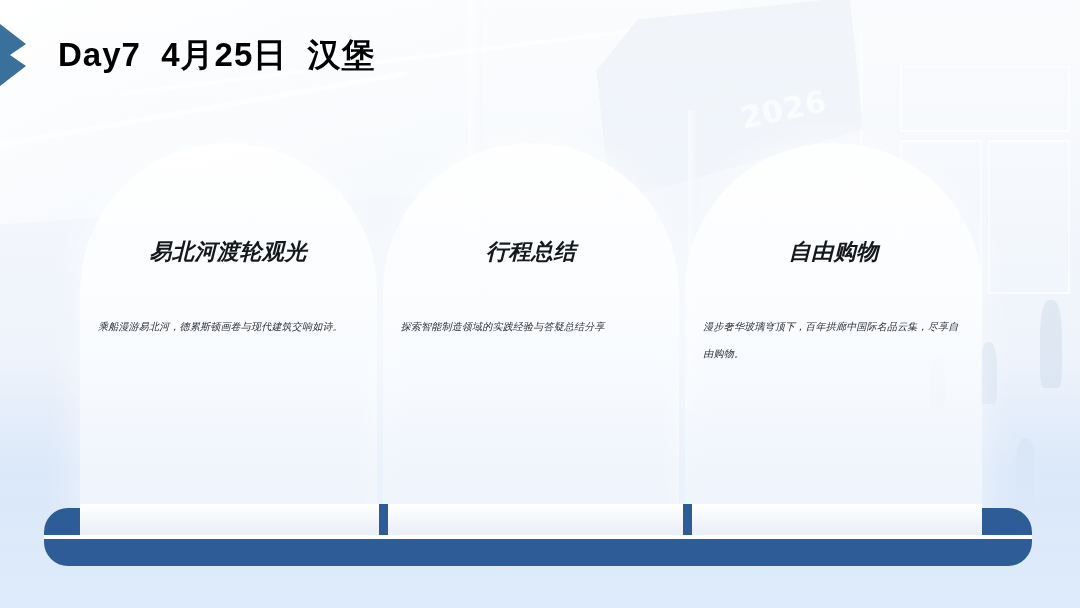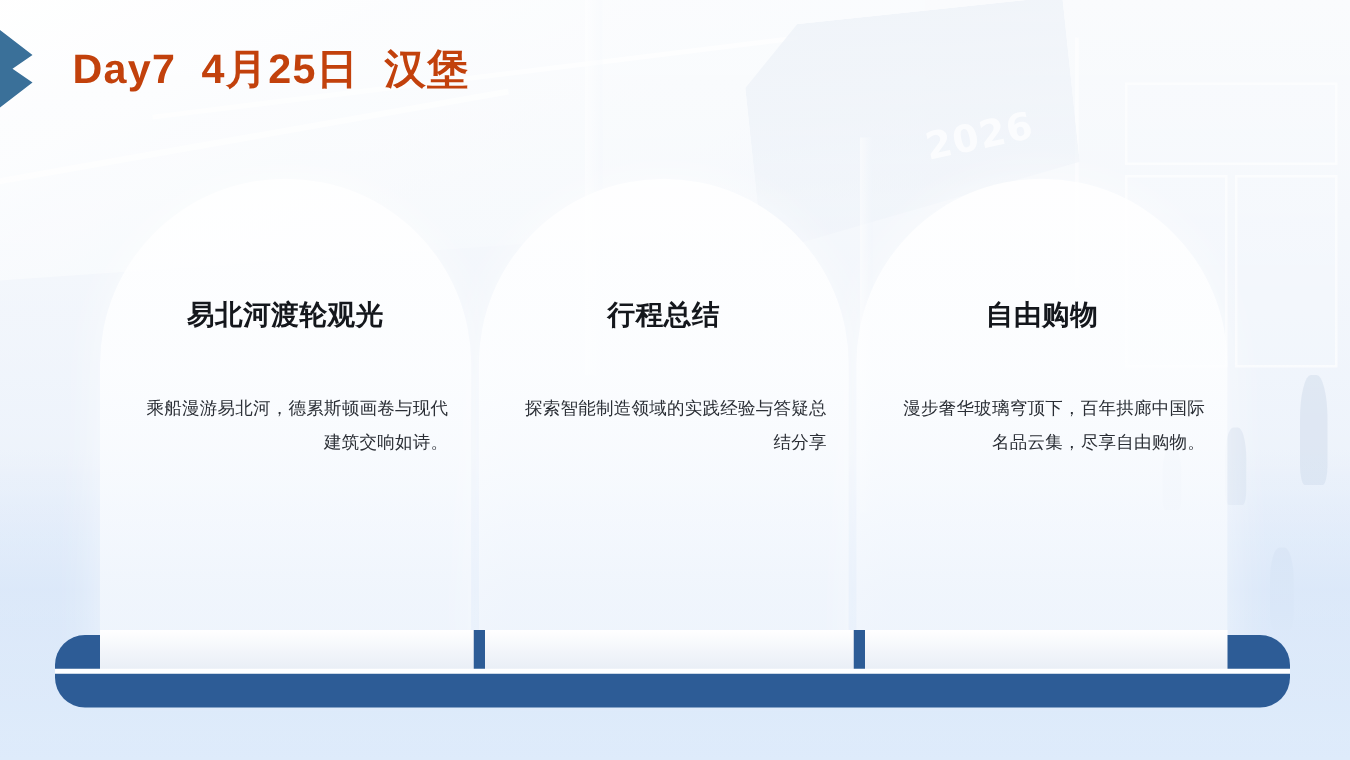--- a/index.html
+++ b/index.html
@@ -96,21 +96,21 @@
     top: 22px;
     width: 40px;
     height: 66px;
   }
   .header-title {
     position: absolute;
     left: 58px;
     top: 33px;
     font-size: 33px;
     font-weight: bold;
-    color: #c2410c;
+    color: #000000;
     letter-spacing: 1px;
     white-space: pre;
   }
 
   
   .cards {
     position: absolute;
     left: 80px;
     top: 143px;
     width: 902px;
@@ -122,41 +122,41 @@
     position: relative;
     flex: 1 1 0;
     border-radius: 148px 148px 0 0;
     background: linear-gradient(180deg,
         rgba(255,255,255,.90) 0%,
         rgba(253,254,255,.86) 38%,
         rgba(247,250,254,.82) 72%,
         rgba(240,245,252,.86) 100%);
     box-shadow: 0 0 40px rgba(255,255,255,.55);
     overflow: hidden;
+    font-style: italic;
   }
   .card-title {
     position: absolute;
     left: 0; right: 0;
     top: 94px;
     text-align: center;
     font-size: 22px;
     font-weight: bold;
     color: #14171c;
     letter-spacing: .5px;
   }
   .card-body {
     position: absolute;
     left: 18px; right: 18px;
     top: 170px;
-    text-align: right;
-    font-size: 14px;
+    text-align: left;
+    font-size: 10px;
     line-height: 27px;
     color: #2a2e35;
     letter-spacing: .2px;
-    margin-left: 12px;
   }
 
   
   .platform {
     position: absolute;
     left: 44px;
     top: 508px;
     width: 988px;
     height: 58px;
     background: #2d5c96;

